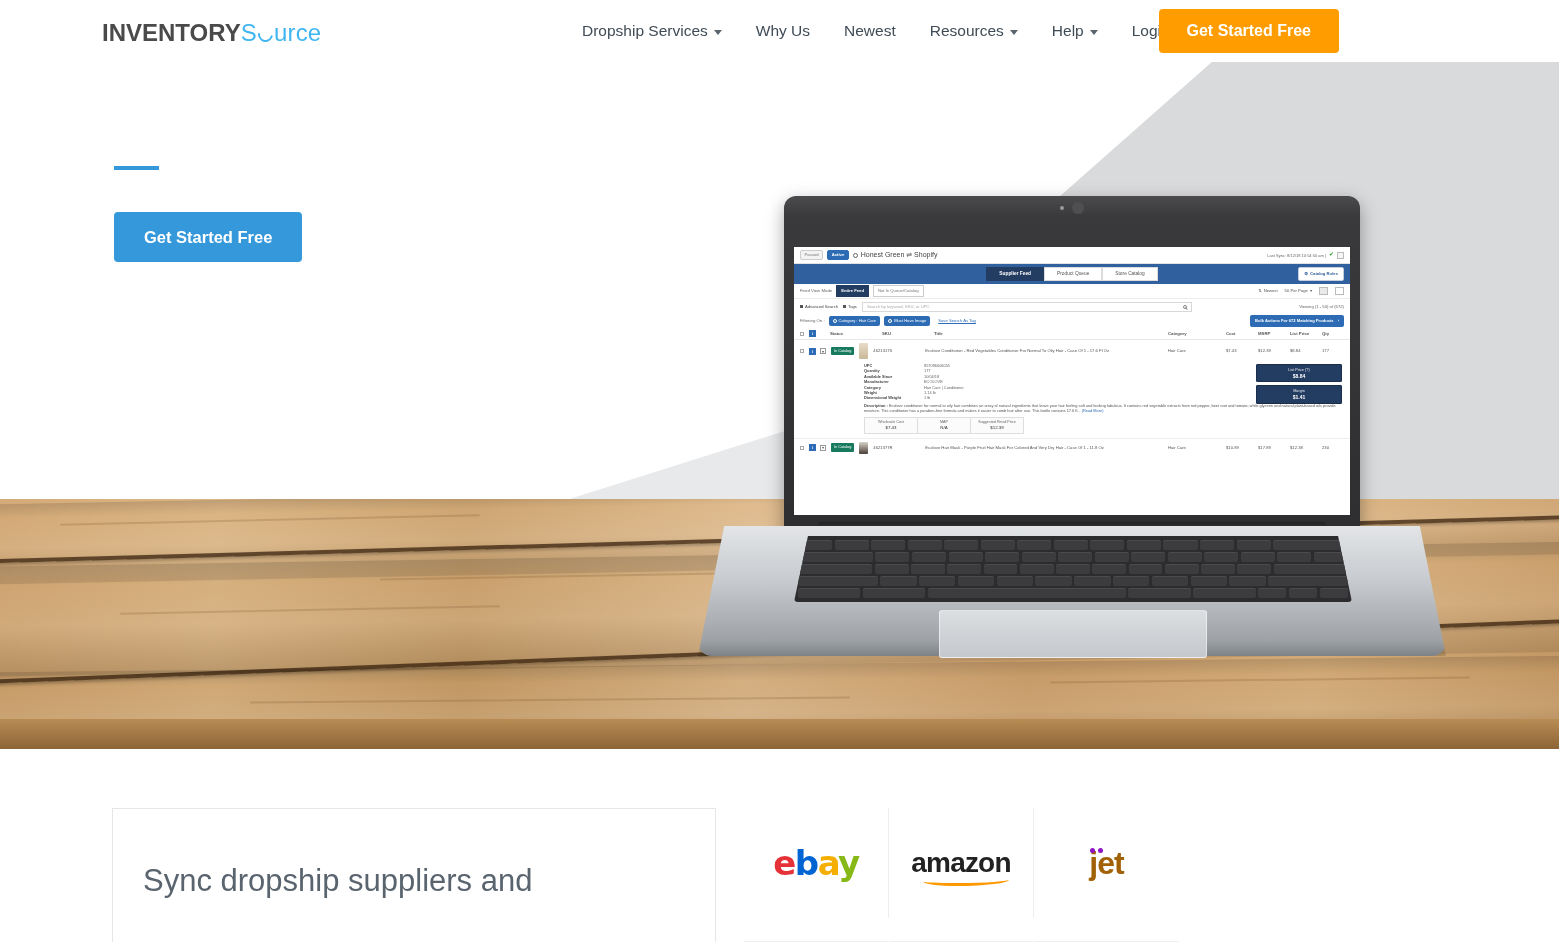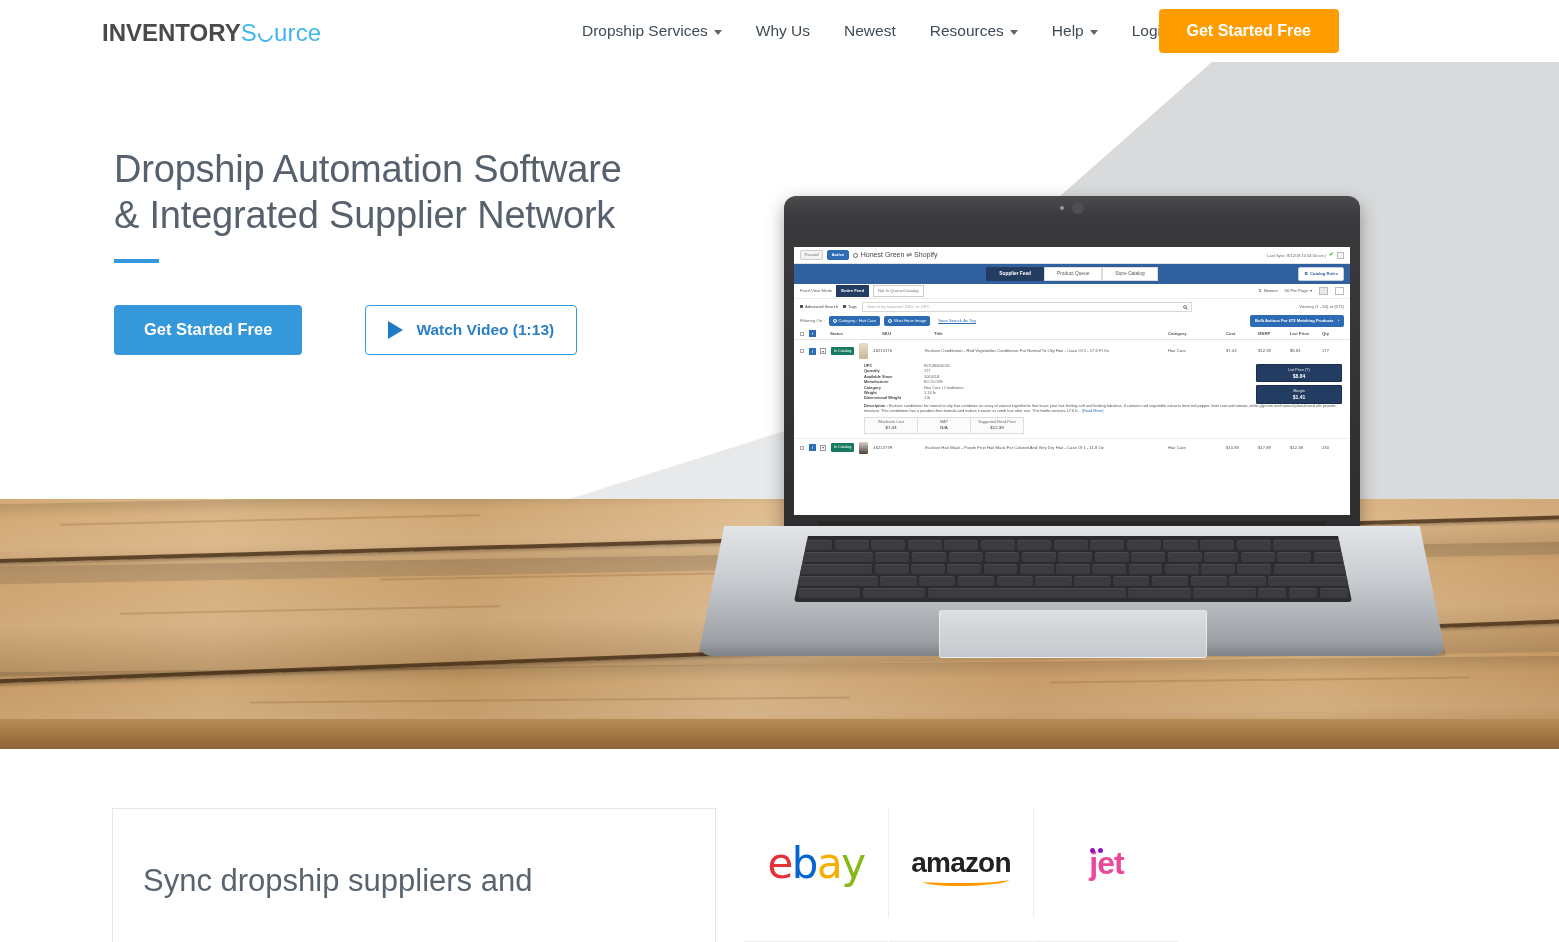--- a/index.html
+++ b/index.html
@@ -228,30 +228,30 @@
     position: absolute; left: 112px; top: 59px; width: 604px; height: 200px;
     border: 1px solid #e6e6e6; border-bottom: none; background: #fff;
   }
   .sync-h { position: absolute; left: 30px; top: 50px; width: 520px;
             font-size: 31px; font-weight: 300; color: #59646f; line-height: 1.42; }
   .logos { position: absolute; left: 744px; top: 59px; width: 700px; height: 134px; display: flex; }
   .logo-cell { width: 145px; height: 110px; display: flex; align-items: center; justify-content: center;
                border-right: 1px solid #eceef0; position: relative; }
   .logo-cell::after { content: ""; position: absolute; left: 0; right: 0; bottom: -24px; height: 1px; background: #eceef0; }
   .logo-cell:last-child { border-right: none; }
-  .ebay { font-size: 42px; font-weight: normal; letter-spacing: -1.5px; font-family: "DejaVu Sans", sans-serif; }
+  .ebay { font-size: 34px; font-weight: bold; letter-spacing: -1.5px; font-family: "DejaVu Sans", sans-serif; }
   .ebay .e { color: #e53238; } .ebay .b { color: #0064d2; } .ebay .a { color: #f5af02; } .ebay .y { color: #86b817; }
   .amazon { font-size: 28px; font-weight: bold; color: #222; letter-spacing: -.8px; position: relative; }
   .amazon .smile { position: absolute; left: 12%; right: 2%; bottom: -7px; height: 11px;
                    border-bottom: 3.5px solid #ff9900; border-radius: 0 0 60% 40%; }
   .walmart { font-size: 23px; font-weight: bold; color: #0071ce; display: flex; align-items: center; gap: 4px; }
   .spark { position: relative; width: 21px; height: 21px; display: inline-block; }
   .spark i { position: absolute; left: 9px; top: 1px; width: 3px; height: 8px; background: #ffc220; border-radius: 2px;
              transform-origin: 1.5px 9.5px; }
-  .jet { font-size: 32px; font-weight: bold; color: #ec4899; letter-spacing: -1px; position: relative; }
+  .jet { font-size: 32px; font-weight: bold; color: #a16207; letter-spacing: -1px; position: relative; }
   .jet .d1, .jet .d2 { position: absolute; top: 3px; width: 5px; height: 5px; background: #9013c4; border-radius: 50%; }
   .jet .d1 { left: 1px; } .jet .d2 { left: 9px; }
 </style>
 </head>
 <body>
 
 <div class="page">
 
   <div class="header">
     <div class="logo">
@@ -283,31 +283,23 @@
     </div>
 
     <button class="btn-header">Get Started Free</button>
   </div>
 
   <div class="hero">
     <div class="hero-gray"></div>
     <div class="hero-gray-l"></div>
 
     <div class="hero-text">
-      <h1 class="hero-h1">
-        <span>Dropship Automation Software</span><br>
-        <span>&amp; Integrated Supplier Network</span>
-      </h1>
       <div class="hero-rule"></div>
       <div class="hero-cta">
         <button class="btn-primary">Get Started Free</button>
-        <button class="btn-outline">
-          <span class="play-tri"></span>
-          <span>Watch Video (1:13)</span>
-        </button>
       </div>
     </div>
   </div>
 
   <div class="wood">
     <div class="plank" style="top:-10px;height:80px;transform:rotate(-1.1deg);"></div>
     <div class="seam" style="top:38px;transform:rotate(-1.6deg);"></div>
     <div class="plank" style="top:55px;height:110px;transform:rotate(-0.9deg);"></div>
     <div class="seam" style="top:150px;transform:rotate(-2.2deg);"></div>
     <div class="plank" style="top:165px;height:90px;transform:rotate(-0.6deg);"></div>

